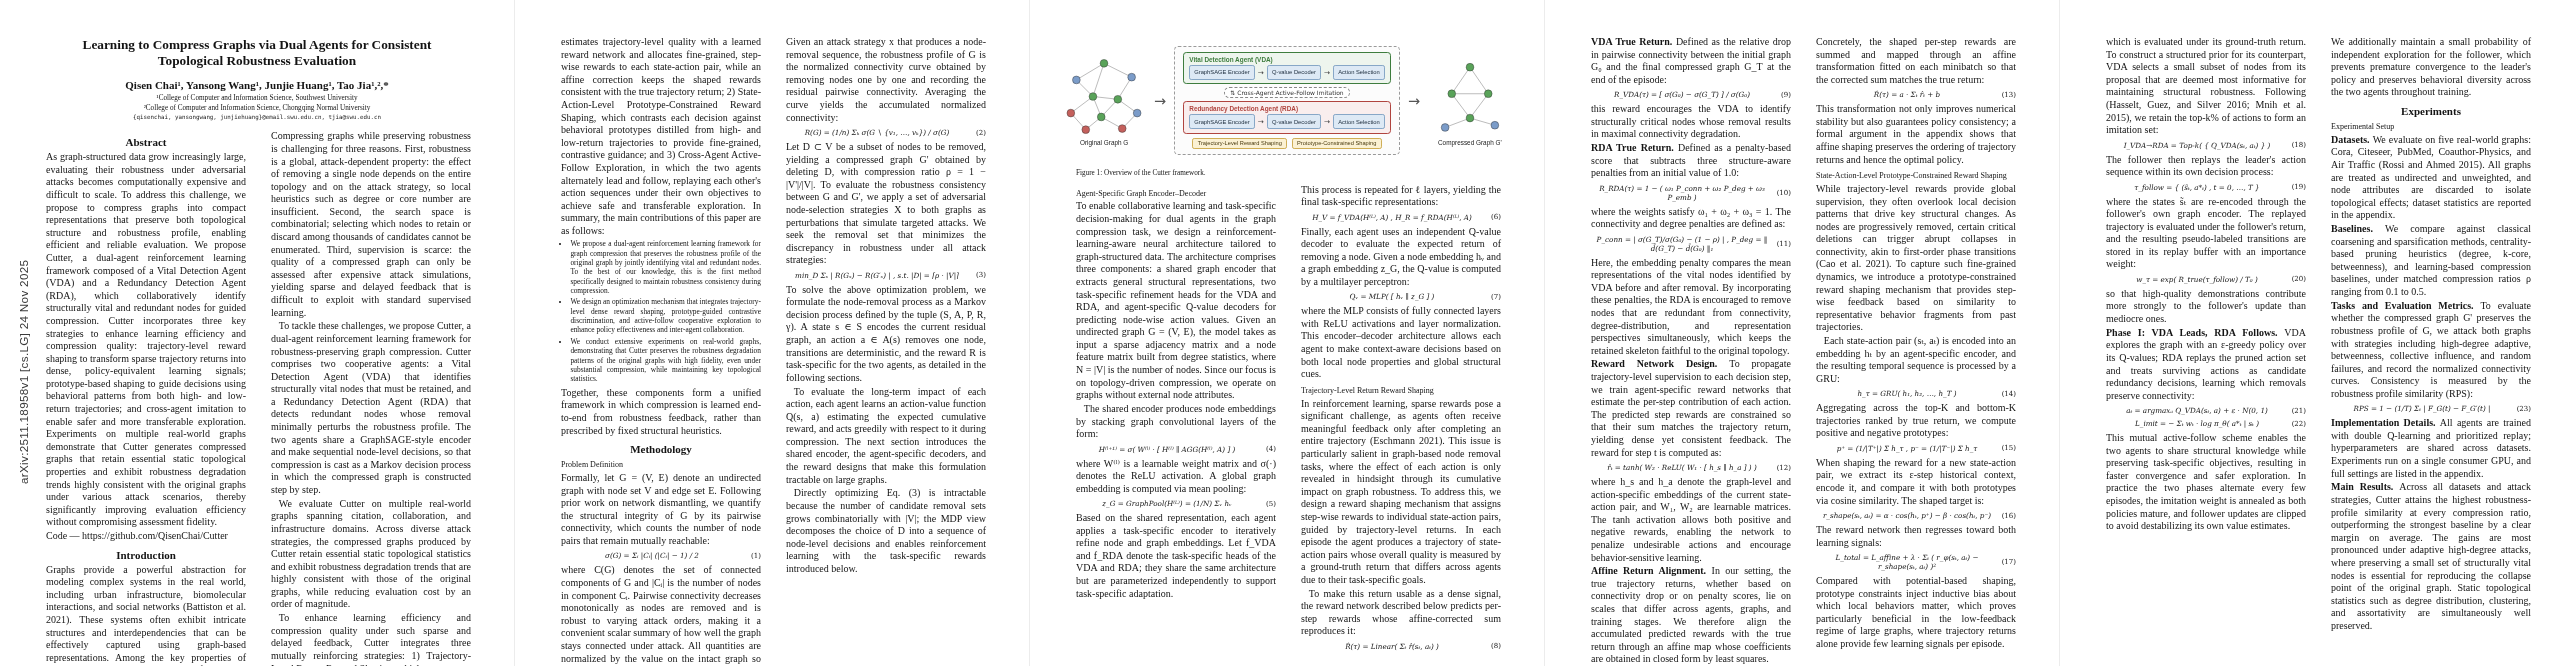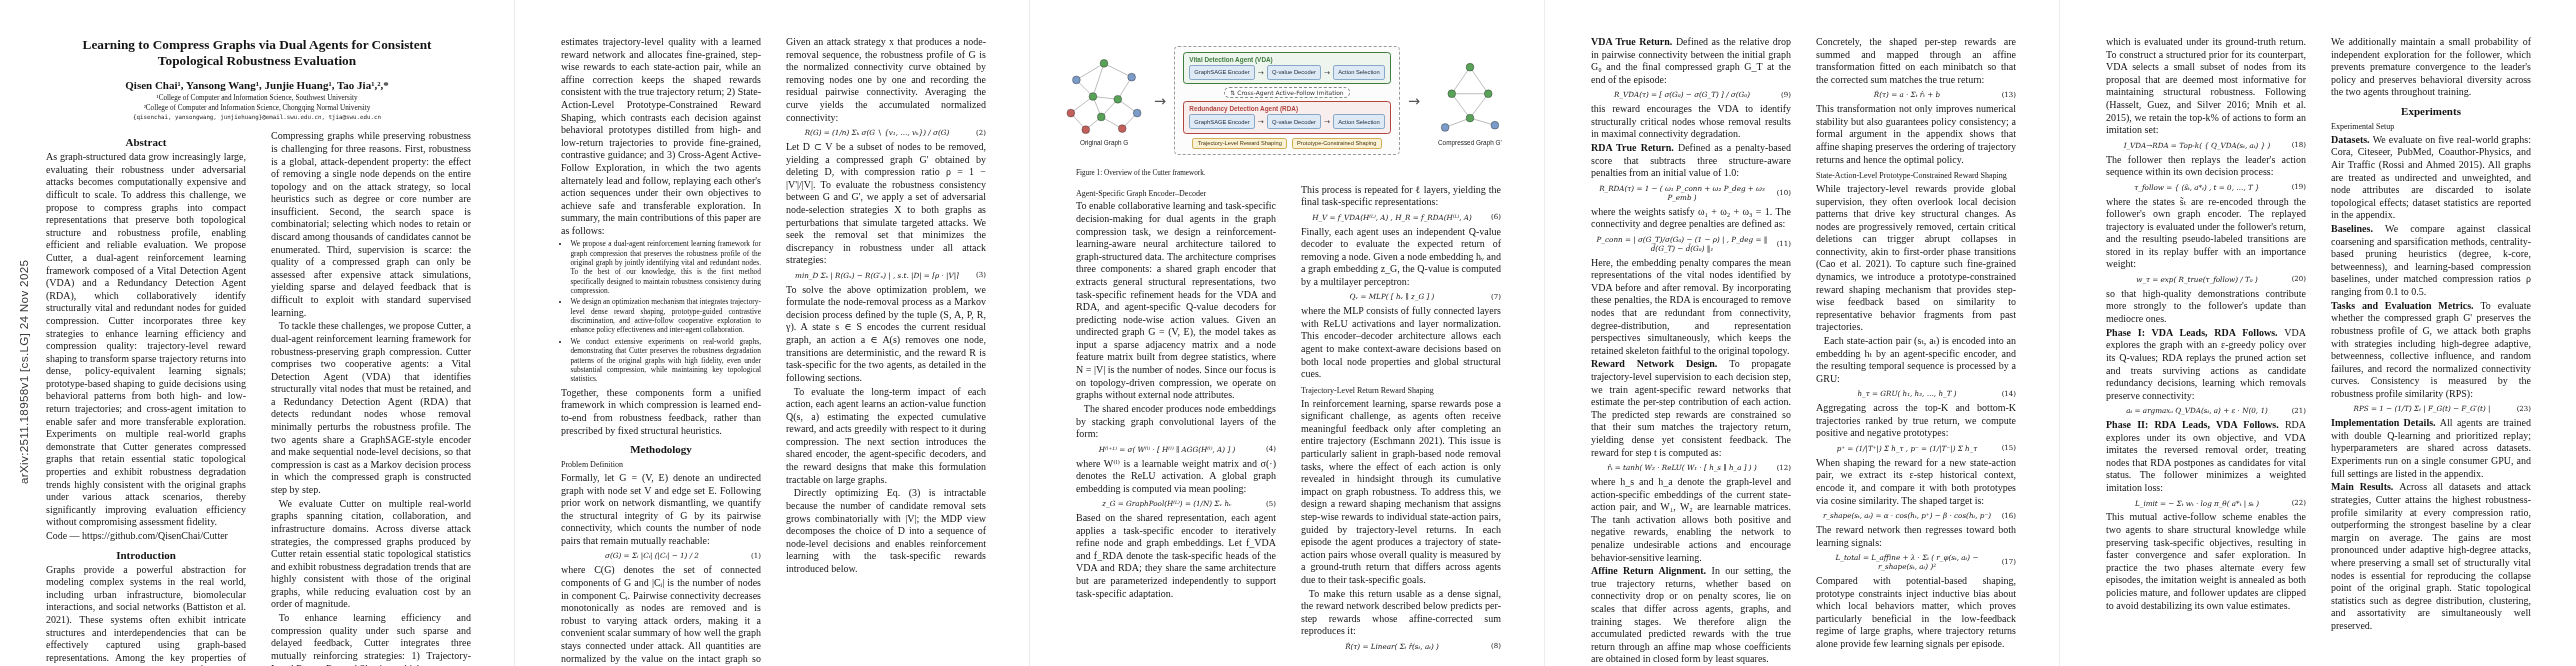--- a/index.html
+++ b/index.html
@@ -363,21 +363,20 @@
           <div class="eq">
             <span class="eq-body">w_τ = exp( R_true(τ_follow) / T₀ )</span>
             <span class="eq-num">(20)</span>
           </div>
           <p class="para ni">so that high-quality demonstrations contribute more strongly to the follower's update than mediocre ones.</p>
           <p class="para ni"><span class="run">Phase I: VDA Leads, RDA Follows. </span>VDA explores the graph with an ε-greedy policy over its Q-values; RDA replays the pruned action set and treats surviving actions as candidate redundancy decisions, learning which removals preserve connectivity:</p>
           <div class="eq">
             <span class="eq-body">aₜ = argmaxₐ Q_VDA(sₜ, a) + ε · N(0, 1)</span>
             <span class="eq-num">(21)</span>
           </div>
-          <p class="para ni"><span class="run">Phase II: RDA Leads, VDA Follows. </span>RDA explores under its own objective, and VDA imitates the reversed removal order, treating nodes that RDA postpones as candidates for vital status. The follower minimizes a weighted imitation loss:</p>
           <div class="eq">
             <span class="eq-body">L_imit = − Σₜ wₜ · log π_θ( a*ₜ | sₜ )</span>
             <span class="eq-num">(22)</span>
           </div>
           <p class="para ni">This mutual active-follow scheme enables the two agents to share structural knowledge while preserving task-specific objectives, resulting in faster convergence and safer exploration. In practice the two phases alternate every few episodes, the imitation weight is annealed as both policies mature, and follower updates are clipped to avoid destabilizing its own value estimates.</p>
         </div>
         <div class="col">
           <p class="para ni">We additionally maintain a small probability of independent exploration for the follower, which prevents premature convergence to the leader's policy and preserves behavioral diversity across the two agents throughout training.</p>
           <div class="h1">Experiments</div>
           <div class="h2">Experimental Setup</div>

